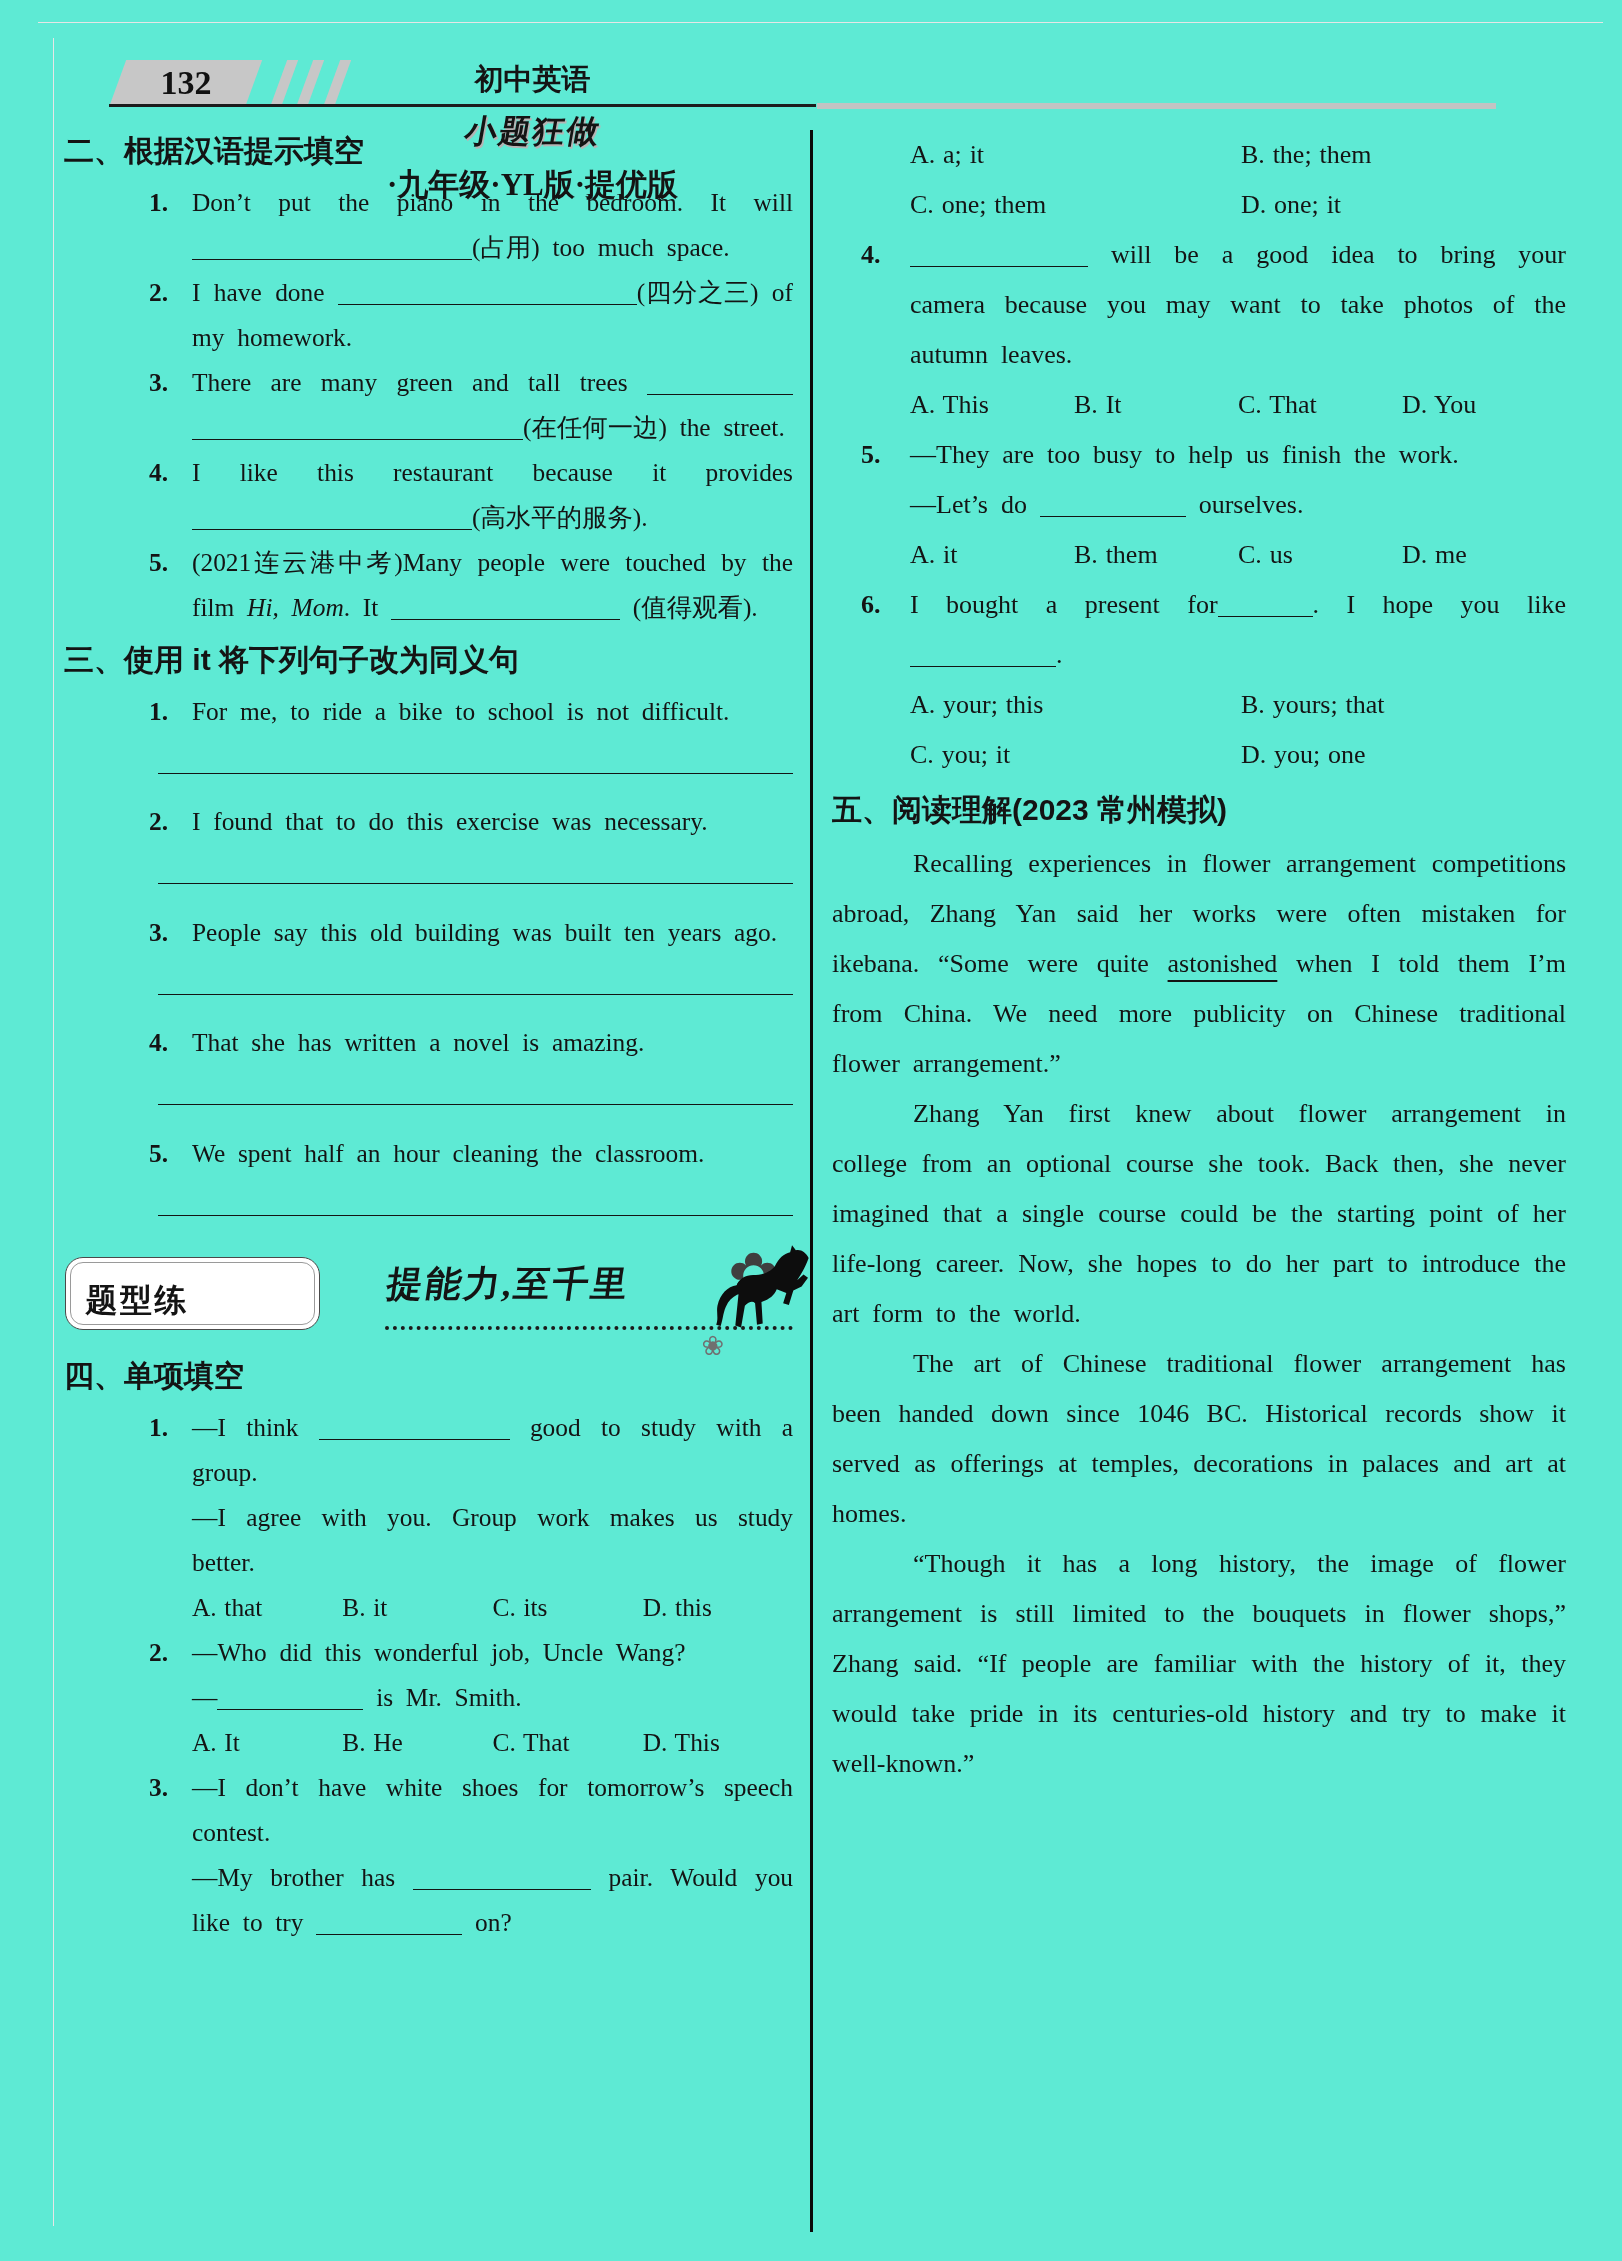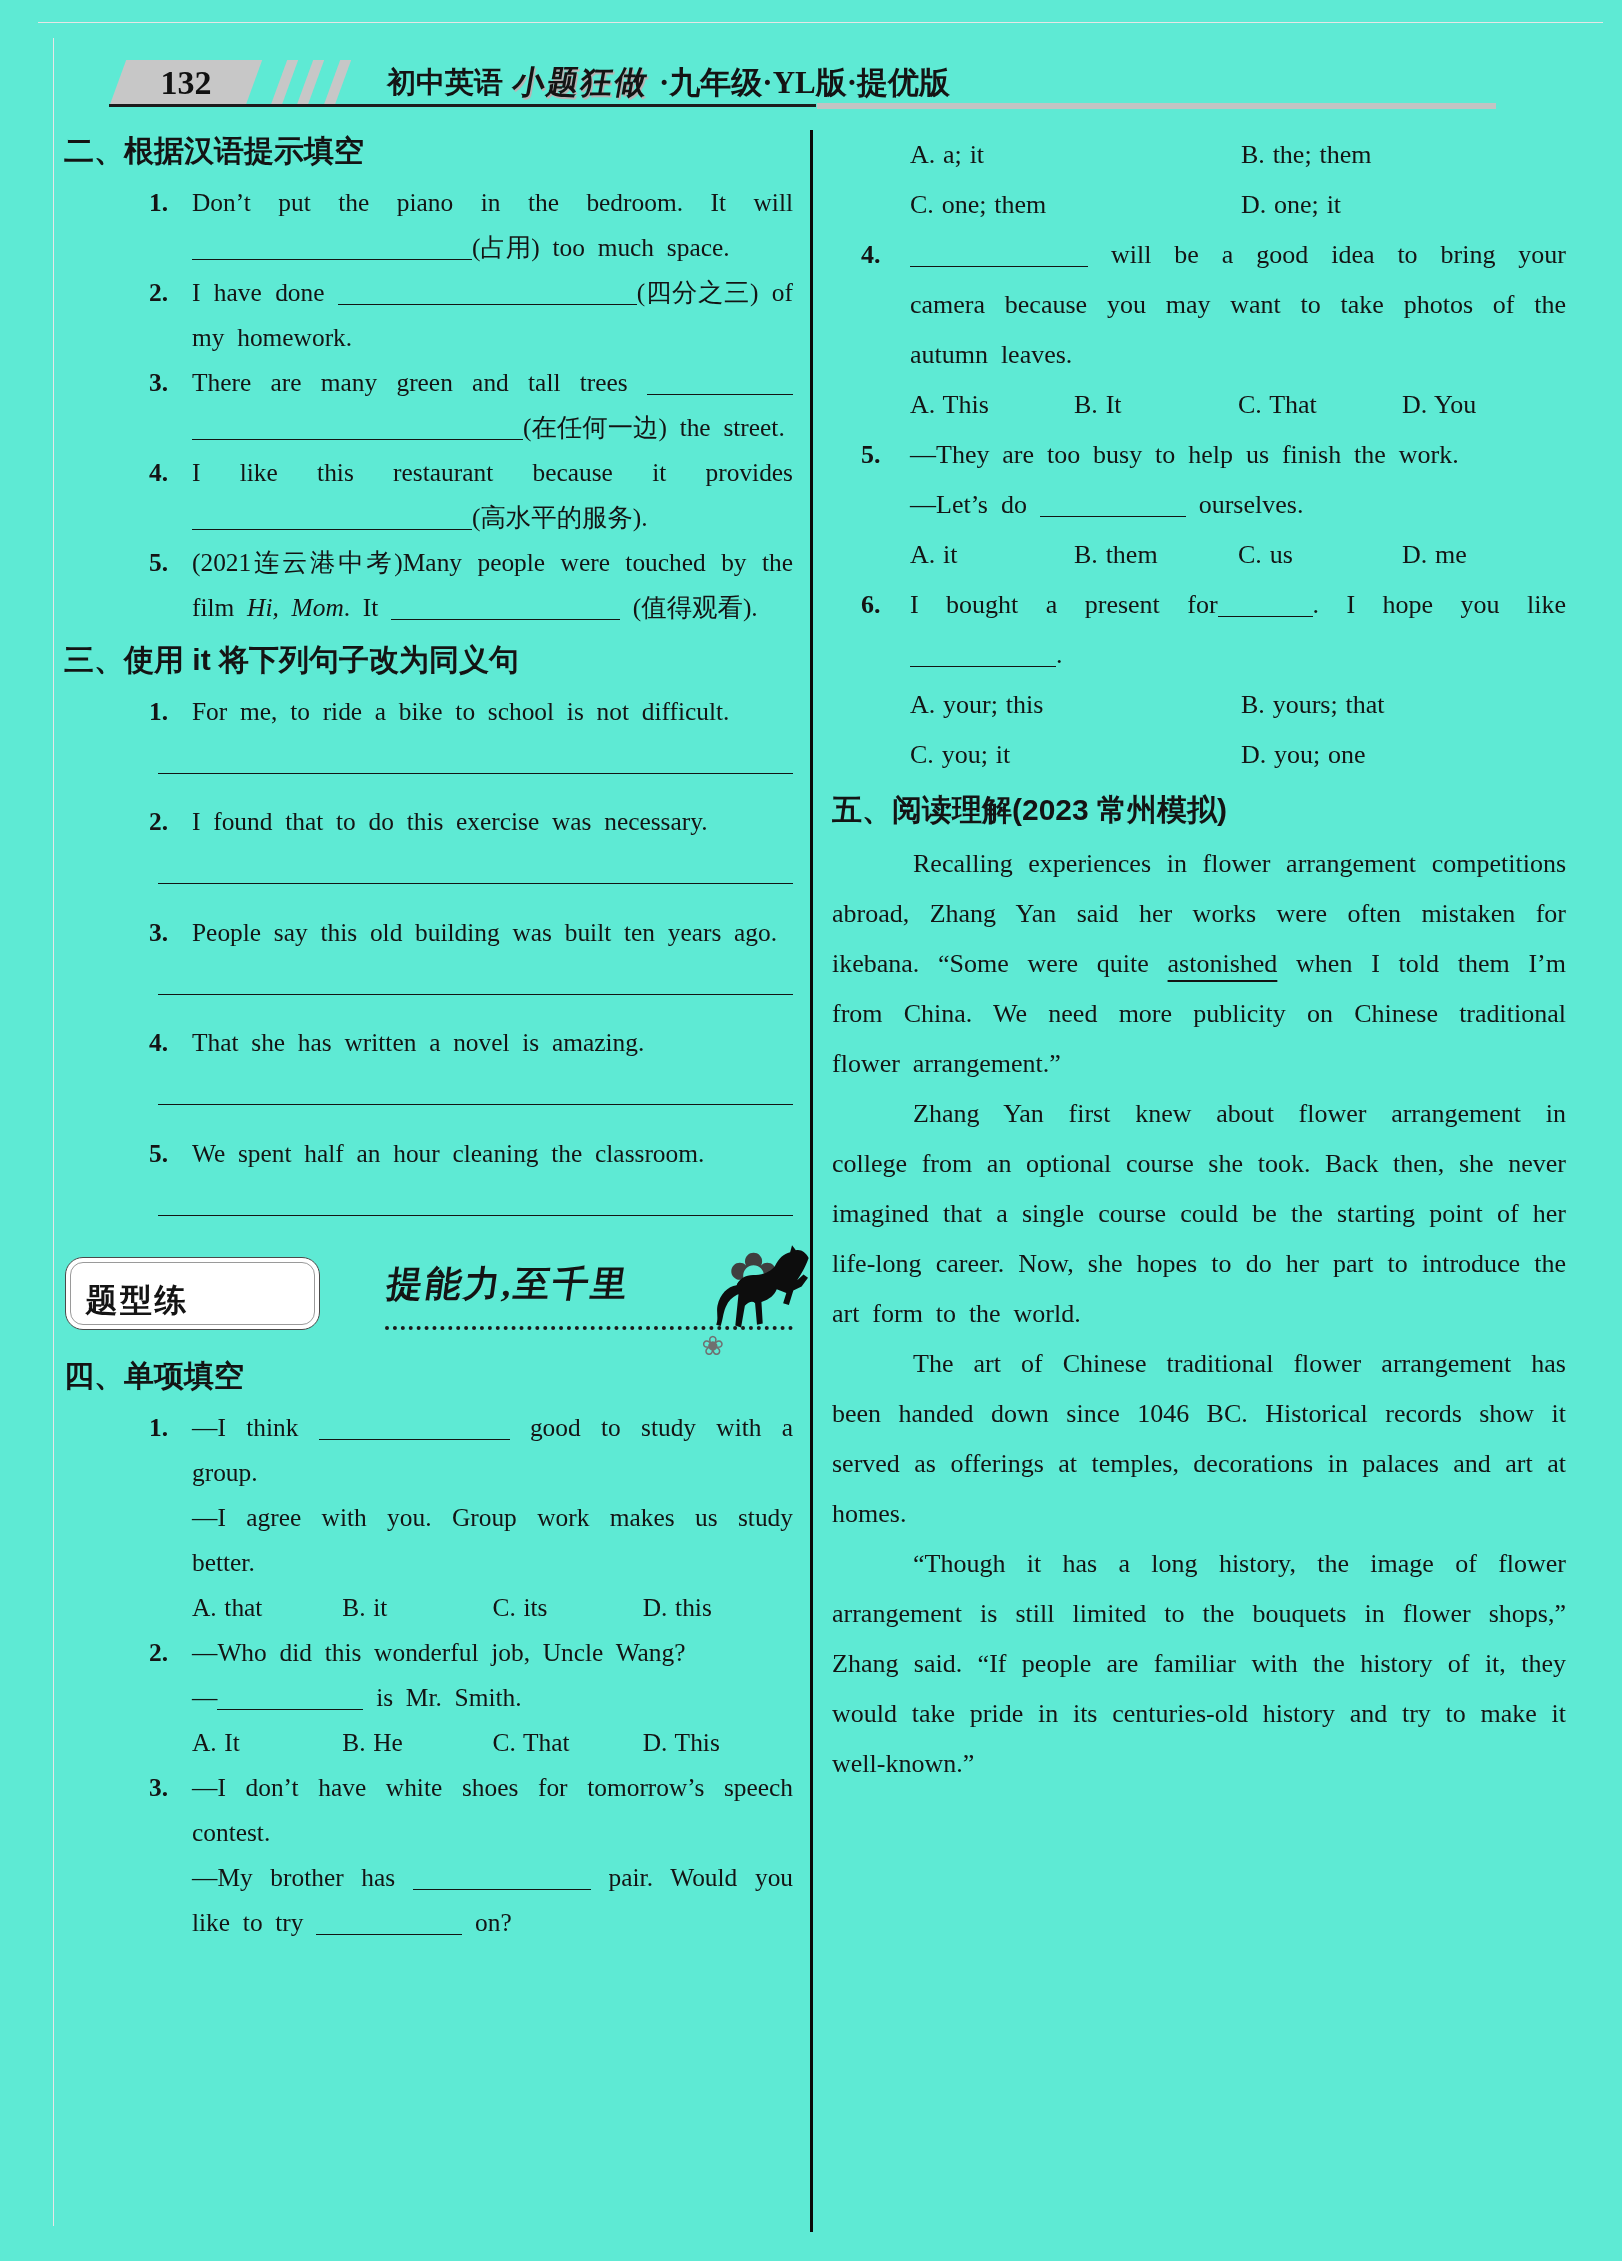--- a/index.html
+++ b/index.html
@@ -7,21 +7,21 @@
         font-family:"Liberation Serif","DejaVu Serif",serif;color:#141414;}
   .scan-top{position:absolute;left:38px;top:21.6px;width:1565px;height:1.3px;background:#e6e6e6;}
   .scan-left{position:absolute;left:53px;top:38px;width:1.3px;height:2188px;background:#e6e6e6;}
 
   
   .hdr-box{position:absolute;left:118px;top:60px;width:136px;height:45px;background:#c7c7c7;transform:skewX(-20deg);}
   .hdr-num{position:absolute;left:118px;top:60px;width:136px;height:45px;line-height:45px;text-align:center;
            font-weight:bold;font-size:34px;color:#111;}
   .stripe{position:absolute;top:60px;width:11.4px;height:45px;background:#c7c7c7;transform:skewX(-20deg);}
   .s1{left:279px}.s2{left:305px}.s3{left:332px}
-  .hdr-title{position:absolute;left:387px;top:60px;height:45px;display:flex;align-items:center;gap:10.2px;white-space:nowrap;}
+  .hdr-title{position:absolute;left:387px;top:60px;height:45px;display:flex;align-items:center;gap:10.2px;white-space:nowrap;flex-direction:column;}
   .t-series{font-family:"Liberation Sans","DejaVu Sans",sans-serif;font-weight:bold;font-size:29px;}
   .t-brand{display:inline-block;font-family:"Liberation Sans","DejaVu Sans",sans-serif;font-weight:900;font-size:32px;
            transform:skewX(-10deg);letter-spacing:1.9px;text-shadow:1.9px 1.9px 0 #b5b5b5;}
   .t-edition{font-weight:bold;font-size:31px;}
   .hdr-rule-black{position:absolute;left:109px;top:104px;width:707px;height:2.5px;background:#1c1c1c;}
   .hdr-rule-gray{position:absolute;left:817px;top:103px;width:679px;height:5.7px;background:#c3c3c3;}
 
   
   .divider{position:absolute;left:810px;top:130px;width:3.2px;height:2102px;background:#0b0b0b;}
   .col-left{position:absolute;left:64px;top:130px;width:729px;font-size:25.4px;line-height:45px;

